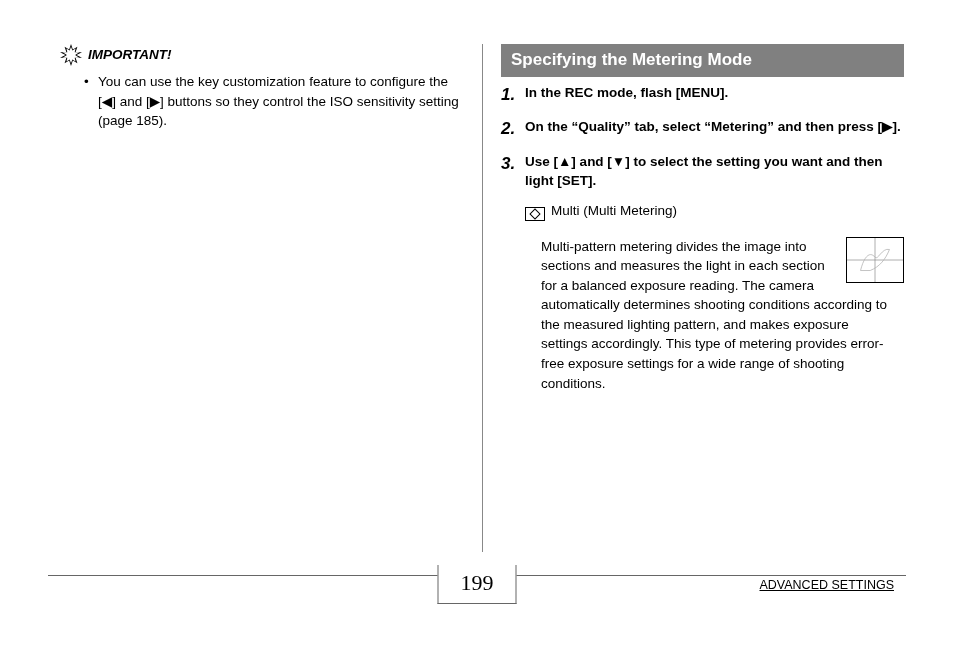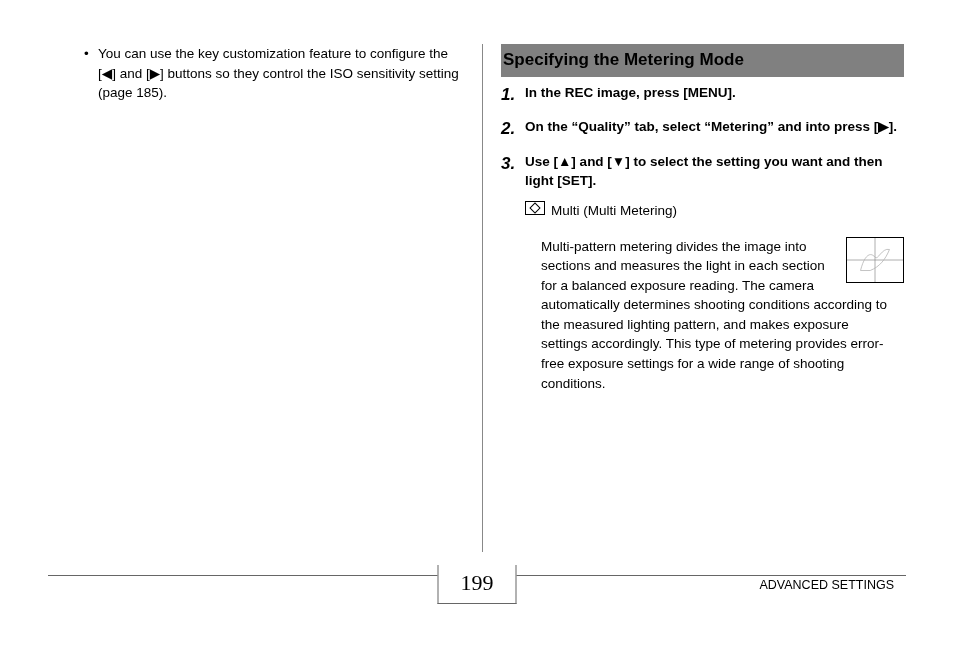--- a/index.html
+++ b/index.html
@@ -42,39 +42,39 @@
   .important-label {
     font-weight: bold;
     font-style: italic;
   }
   .bullets { margin: 0 0 0 24px; padding: 0; list-style: none; }
   .bullets li { position: relative; padding-left: 14px; margin-bottom: 6px; }
   .bullets li::before { content: "•"; position: absolute; left: 0; top: 0; }
   
   .section-bar {
     background: #808080;
-    color: #000000;
+    color: #ffffff;
     font-weight: bold;
-    padding: 4px 2px;
+    padding: 4px 10px;
     font-size: 17px;
     margin-bottom: 6px;
   }
   .intro { margin-bottom: 14px; }
   .step { display: flex; margin-bottom: 10px; }
   .step-num {
     font-weight: bold;
     font-style: italic;
     font-size: 17px;
     width: 24px;
     flex: 0 0 24px;
   }
   .step-text { font-weight: bold; }
   .detail-block { margin-left: 24px; }
   .detail-block p { margin: 16px; }
-  .mode-row { display: flex; align-items: flex-start; margin-bottom: 12px; }
+  .mode-row { display: flex; align-items: flex-end; margin-bottom: 12px; }
   .mode-icon {
     width: 18px; height: 12px;
     border: 1.2px solid #000;
     display: flex;
     align-items: center;
     justify-content: center;
     margin-right: 6px;
   }
   .mode-icon .diamond {
     width: 6px; height: 6px;
@@ -108,43 +108,53 @@
     font-family: Georgia, "Times New Roman", serif;
     font-size: 22px;
     padding: 2px 22px 4px;
     background: #fff;
   }
   .foot-label {
     position: absolute;
     right: 60px;
     bottom: 52px;
     font-size: 12.5px;
+    text-decoration: underline;
   }
 </style>
 </head>
 <body>
 
 <div class="page">
 
   <div class="col left-col">
+    <div class="important-hdr">
+      <span class="burst-icon">
+        <svg viewBox="0 0 24 24">
+            <polygon points="12,0 14,6 19,3 17,9 24,9 18,12 24,15 17,15 19,21 14,18 12,24 10,18 5,21 7,15 0,15 6,12 0,9 7,9 5,3 10,6" fill="#000"></polygon>
+            <polygon points="12,3 13.5,7 17,5 16,9 21,9 16.5,12 21,15 16,15 17,19 13.5,17 12,21 10.5,17 7,19 8,15 3,15 7.5,12 3,9 8,9 7,5 10.5,7" fill="#fff"></polygon>
+          </svg>
+      </span>
+      <span class="important-label">IMPORTANT!</span>
+    </div>
     <ul class="bullets">
       <li>You can use the key customization feature to configure the [◀] and [▶] buttons so they control the ISO sensitivity setting (page 185).</li>
     </ul>
   </div>
 
   <div class="col right-col">
     <div class="section-bar">Specifying the Metering Mode</div>
 
     <div class="step">
       <div class="step-num">1.</div>
-      <div class="step-text">In the REC image, press [MENU].</div>
+      <div class="step-text">In the REC mode, flash [MENU].</div>
     </div>
     <div class="step">
       <div class="step-num">2.</div>
-      <div class="step-text">On the “Quality” tab, select “Metering” and into press [▶].</div>
+      <div class="step-text">On the “Quality” tab, select “Metering” and then press [▶].</div>
     </div>
     <div class="step">
       <div class="step-num">3.</div>
       <div class="step-text">Use [▲] and [▼] to select the setting you want and then light [SET].</div>
     </div>
 
     <div class="detail-block">
       <div class="mode-row">
         <span class="mode-icon">
             <span class="diamond"></span>

